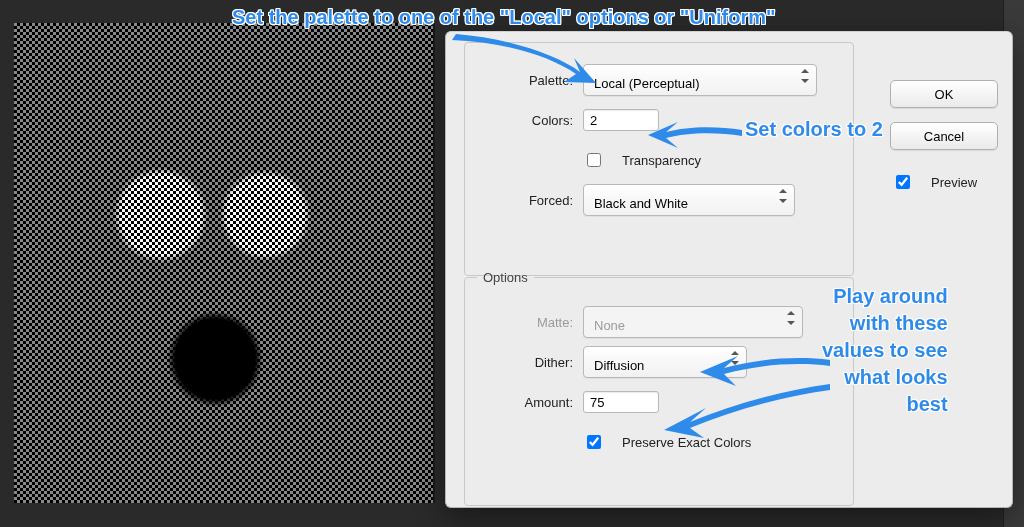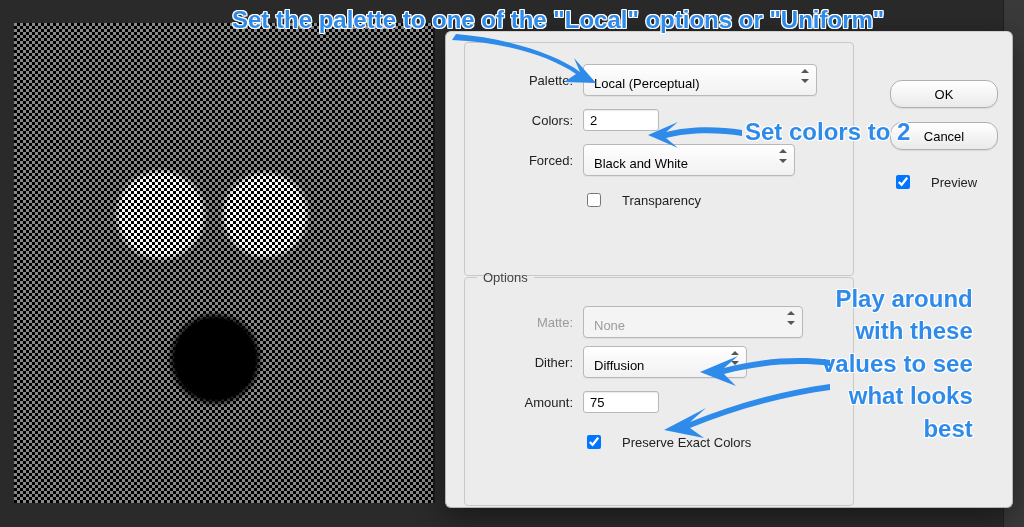--- a/index.html
+++ b/index.html
@@ -165,21 +165,21 @@
     right: 14px;
     width: 108px;
     display: flex;
     flex-direction: column;
     gap: 14px;
     align-items: stretch;
   }
   button.mac {
     height: 28px;
     border: 1px solid #b0b0b0;
-    border-radius: 12px;
+    border-radius: 5px;
     background: linear-gradient(#ffffff, #eaeaea);
     font-size: 13px;
     box-shadow: 0 1px 0 rgba(255,255,255,0.8) inset, 0 1px 1px rgba(0,0,0,0.08);
     cursor: pointer;
     padding: 0;
   }
   .preview-check {
     margin-top: 8px;
     align-self: flex-start;
     margin-left: 2px;
@@ -192,21 +192,21 @@
     width: 20px;
     background: #3a3a3a;
     border-left: 1px solid #1f1f1f;
   }
 
   
   .anno {
     position: absolute;
     color: #2f8bea;
     font-weight: 700;
-    font-size: 24px;
+    font-size: 20px;
     font-family: Arial, sans-serif;
     text-shadow:
       -1px 0 #fff, 1px 0 #fff, 0 -1px #fff, 0 1px #fff,
       -1px -1px #fff, 1px 1px #fff, -1px 1px #fff, 1px -1px #fff;
     line-height: 1.35;
     white-space: pre;
   }
   svg.arrow {
     position: absolute;
     overflow: visible;
@@ -236,35 +236,35 @@
           </div>
         </div>
 
         <div class="row">
           <div class="label">Colors:</div>
           <div class="field">
             <input class="textfield" style="width: 62px;" value="2">
           </div>
         </div>
 
-        <div class="row">
-          <div class="label">Forced:</div>
-          <div class="field">
-            <div class="select" style="width:178px">
-              <span>Black and White</span>
-              <span class="caret"></span>
-            </div>
-          </div>
-        </div>
-
         <div class="row" style="margin-left:106px">
           <label class="checkbox">
             <input type="checkbox" style="">
             <span>Transparency</span>
           </label>
+        </div>
+
+        <div class="row">
+          <div class="label">Forced:</div>
+          <div class="field">
+            <div class="select" style="width:178px">
+              <span>Black and White</span>
+              <span class="caret"></span>
+            </div>
+          </div>
         </div>
       </fieldset>
 
       <fieldset class="group group-options">
         <legend>Options</legend>
 
         <div class="row">
           <div class="label disabled">Matte:</div>
           <div class="field">
             <div class="select disabled" style="width:186px">

